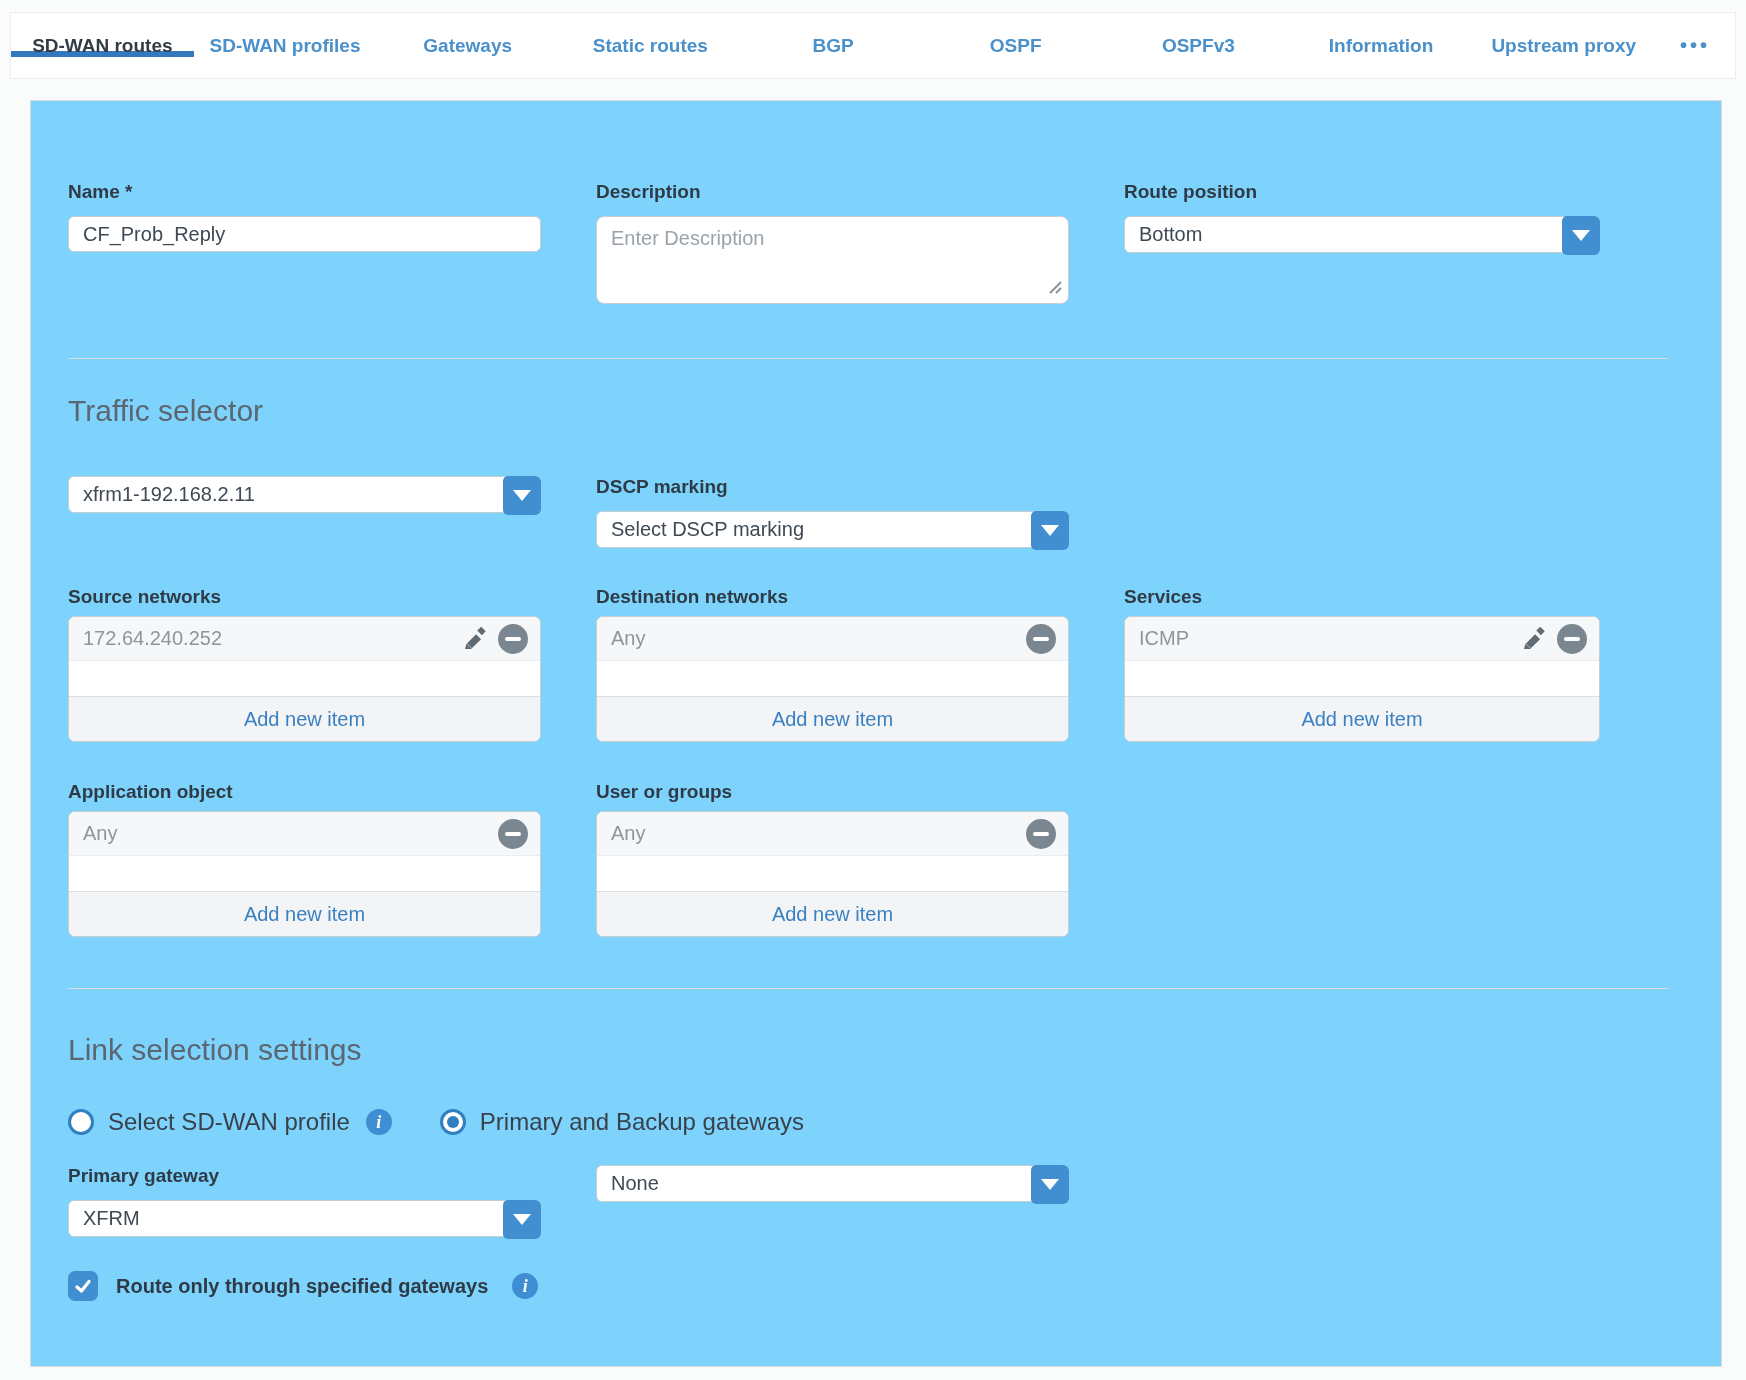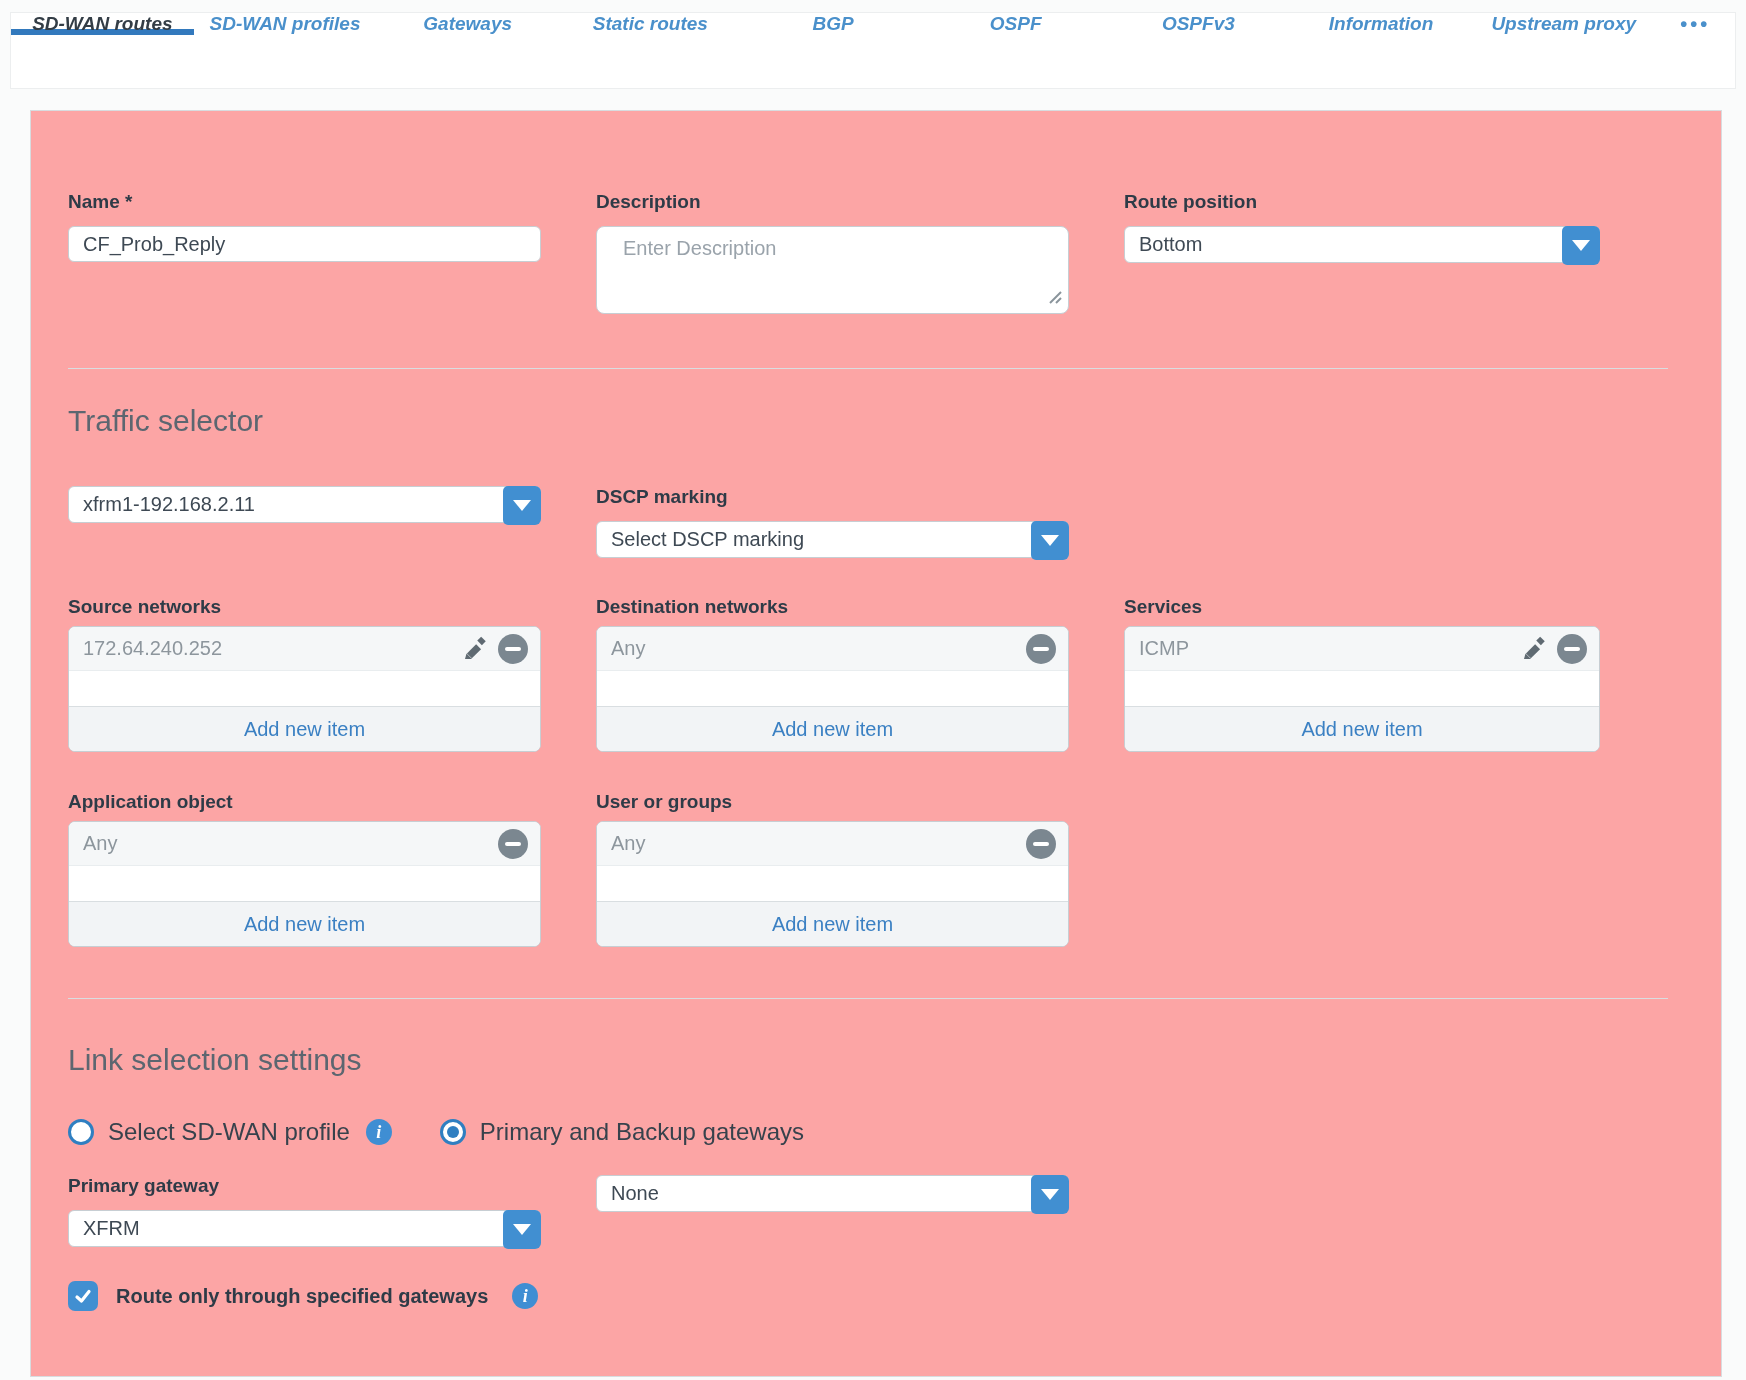--- a/index.html
+++ b/index.html
@@ -8,26 +8,25 @@
     width:1746px; height:1380px;
     background:#fafbfb;
     font-family:"Liberation Sans", sans-serif;
     color:#2e3b47;
     overflow:hidden;
   }
 
   
   .tabbar {
     margin:12px 10px 0 10px;
-    height:77px;
+    height:67px;
     background:#ffffff;
     border:1px solid #eceeef;
     display:flex;
-    align-items:flex-start;
-    font-style:italic;
+    align-items:center;
   }
   .tab {
     flex:1;
     display:flex; align-items:center; justify-content:center;
     font-size:19px; font-weight:700;
     color:#4a90cb;
     cursor:pointer;
     white-space:nowrap;
   }
   .tab.active {
@@ -39,21 +38,21 @@
     display:flex; align-items:center; justify-content:center;
     color:#4a90cb; font-size:20px; font-weight:700; letter-spacing:3px;
     cursor:pointer;
   }
 
   
   .panel {
     margin:21px 40px 0 30px;
     width:1692px;
     height:1267px;
-    background:#fca5a5;
+    background:#7dd3fc;
     border:1px solid #d8dcdf;
     padding:0 53px 0 37px;
   }
   .content { width:1600px; }
 
   .grid3 {
     display:grid;
     grid-template-columns:473px 473px 476px;
     column-gap:55px;
     justify-content:start;
@@ -74,21 +73,21 @@
     width:100%; height:36px;
     border:1px solid #c7ced3; border-radius:6px;
     padding:0 14px; font-size:20px; color:#3e4954;
     font-family:"Liberation Sans", sans-serif;
     background:#fff; outline:none;
   }
   .textarea-wrap { position:relative; width:473px; }
   textarea.desc {
     width:100%; height:88px;
     border:1px solid #c7ced3; border-radius:8px;
-    padding:10px 26px; font-size:20px; color:#3e4954;
+    padding:10px 14px; font-size:20px; color:#3e4954;
     font-family:"Liberation Sans", sans-serif;
     resize:none; outline:none; background:#fff;
   }
   textarea.desc::placeholder { color:#9aa3ab; }
   .resize-grip { position:absolute; right:7px; bottom:10px; }
 
   
   .select {
     position:relative;
     height:37px;

